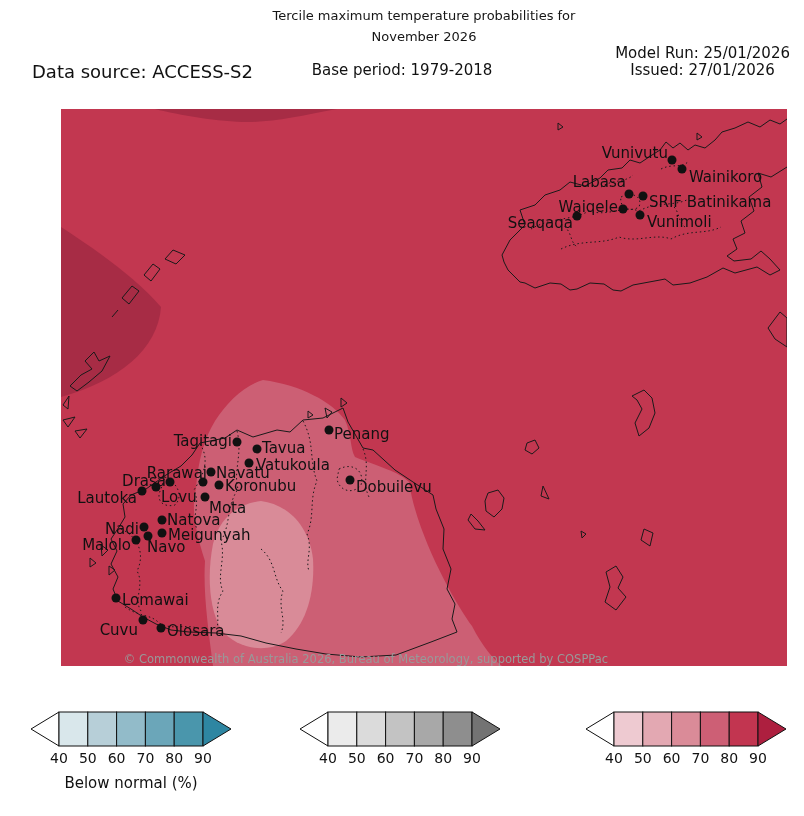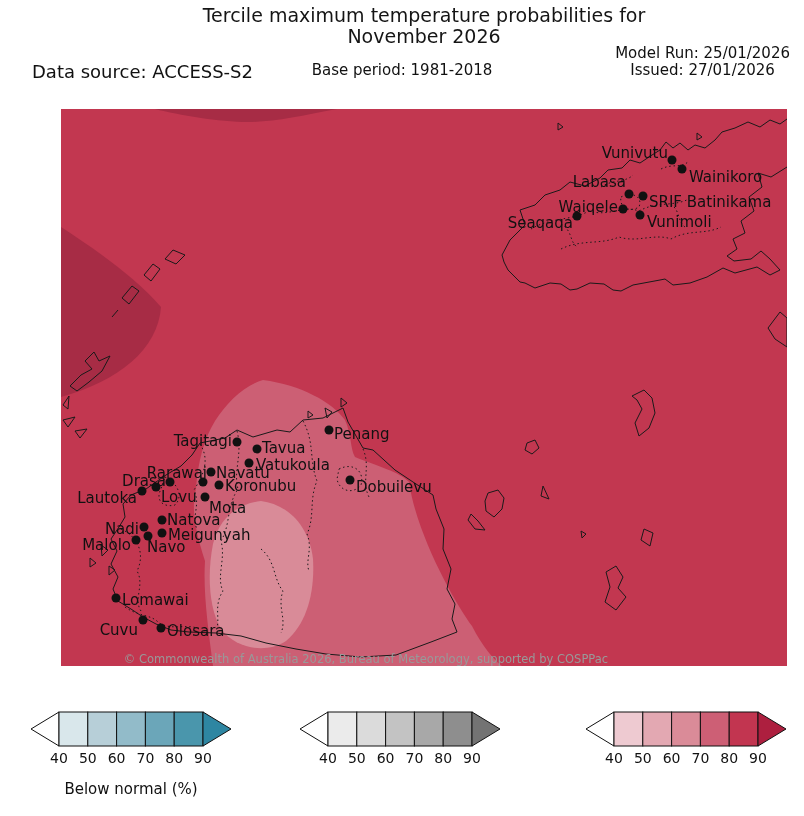--- a/index.html
+++ b/index.html
@@ -1,39 +1,39 @@
 <!DOCTYPE html>
 <html><head>
 <meta charset="utf-8">
 <style>
   html,body{margin:0;padding:0;background:#fff;}
   body{width:804px;height:816px;position:relative;overflow:hidden;
        font-family:"DejaVu Sans","Liberation Sans",sans-serif;color:#111;}
   .abs{position:absolute;}
   .title-block{left:44px;top:5px;width:760px;text-align:center;
-               font-size:19px;line-height:21px;color:#151515;}
+               font-size:13px;line-height:21px;color:#151515;}
   .meta-left{left:32px;top:61px;font-size:18px;}
   .meta-center{left:0px;top:61px;width:804px;text-align:center;font-size:15px;}
   .meta-right{right:14px;top:45px;text-align:center;font-size:15px;line-height:16.5px;}
   #map-wrap{left:61px;top:109px;width:582px;height:557px;}
   .legend{top:711px;width:208px;}
-  .legend .caption{width:208px;text-align:center;font-size:15px;margin-top:9px;color:#111;}
+  .legend .caption{width:208px;text-align:center;font-size:15px;margin-top:3px;color:#111;}
   #legend-0{left:27px;} #legend-1{left:296px;} #legend-2{left:582px;}
   svg text{font-family:"DejaVu Sans","Liberation Sans",sans-serif;}
 </style>
 </head>
 <body>
 
 <div class="abs title-block">
   <div>Tercile maximum temperature probabilities for</div>
   <div>November 2026</div>
 </div>
 
 <div class="abs meta-left">Data source: ACCESS-S2</div>
-<div class="abs meta-center">Base period: 1981-2018</div>
+<div class="abs meta-center">Base period: 1979-2018</div>
 <div class="abs meta-right">
   <div>Model Run: 25/01/2026</div>
   <div>Issued: 27/01/2026</div>
 </div>
 
 <div class="abs" id="map-wrap">
 <svg id="map-svg" width="726" height="557" viewBox="0 0 726 557">
 
   <rect x="0" y="0" width="726" height="557" fill="#c23750"></rect>
   <path d="M94,0 L276,0 C240,7 212,13 187,13 C158,13 118,6 94,0 Z" fill="#a72c45"></path>

